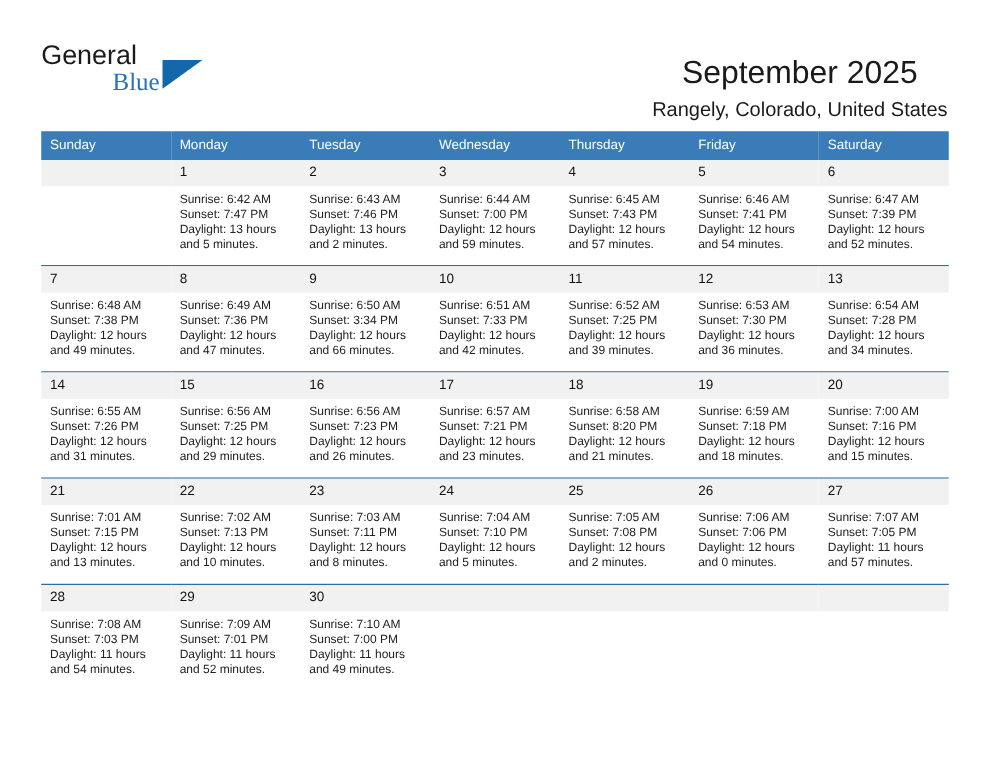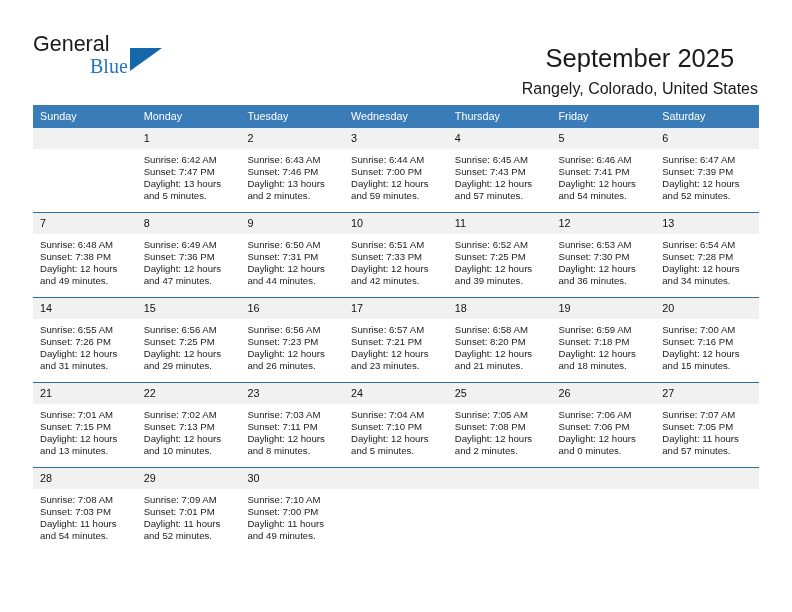--- a/index.html
+++ b/index.html
@@ -285,23 +285,23 @@
                   <div>Daylight: 12 hours</div>
                   <div>and 47 minutes.</div>
                 </div>
               </div>
             </td>
             <td>
               <div class="cell-inner">
                 <div class="daynum">9</div>
                 <div class="details">
                   <div>Sunrise: 6:50 AM</div>
-                  <div>Sunset: 7:31 PM</div>
-                  <div>Daylight: 12 hours</div>
-                  <div>and 44 minutes.</div>
+                  <div>Sunset: 3:34 PM</div>
+                  <div>Daylight: 12 hours</div>
+                  <div>and 66 minutes.</div>
                 </div>
               </div>
             </td>
             <td>
               <div class="cell-inner">
                 <div class="daynum">10</div>
                 <div class="details">
                   <div>Sunrise: 6:51 AM</div>
                   <div>Sunset: 7:33 PM</div>
                   <div>Daylight: 12 hours</div>

